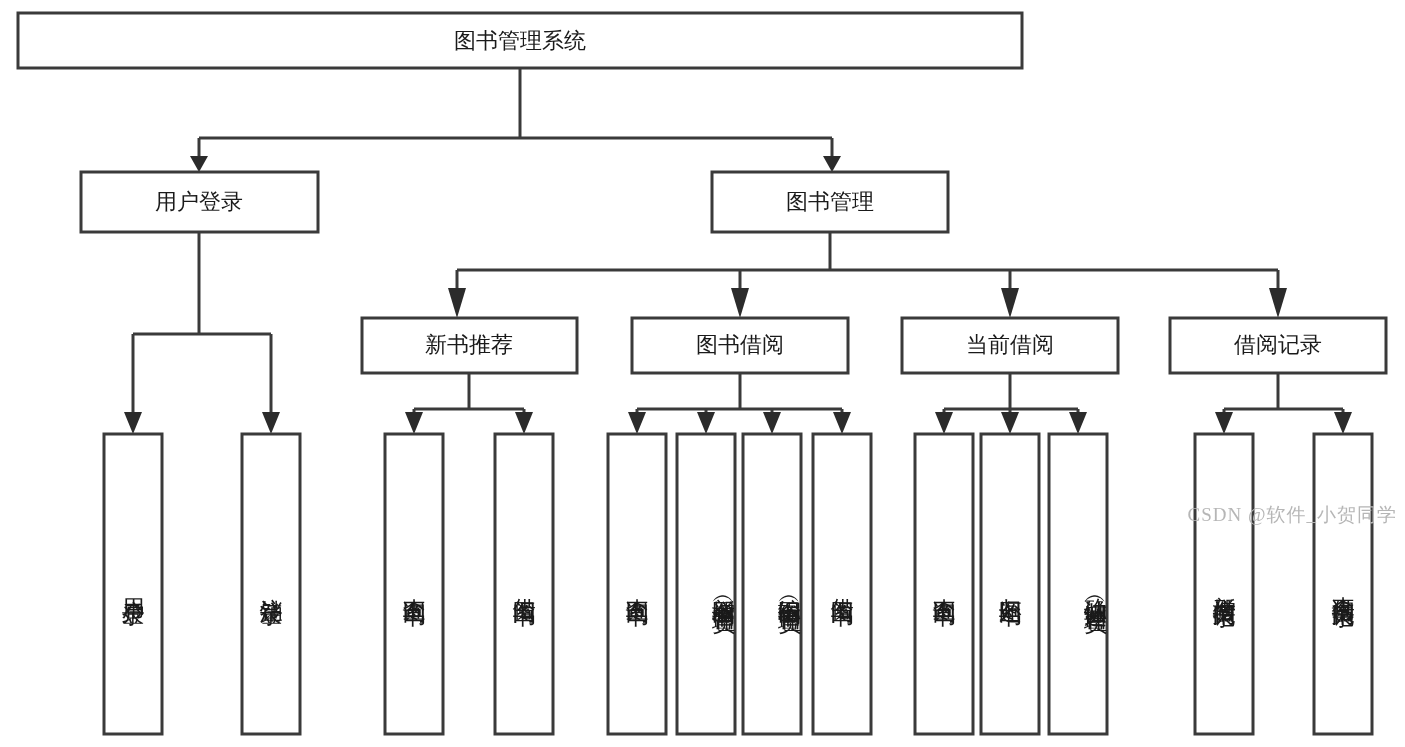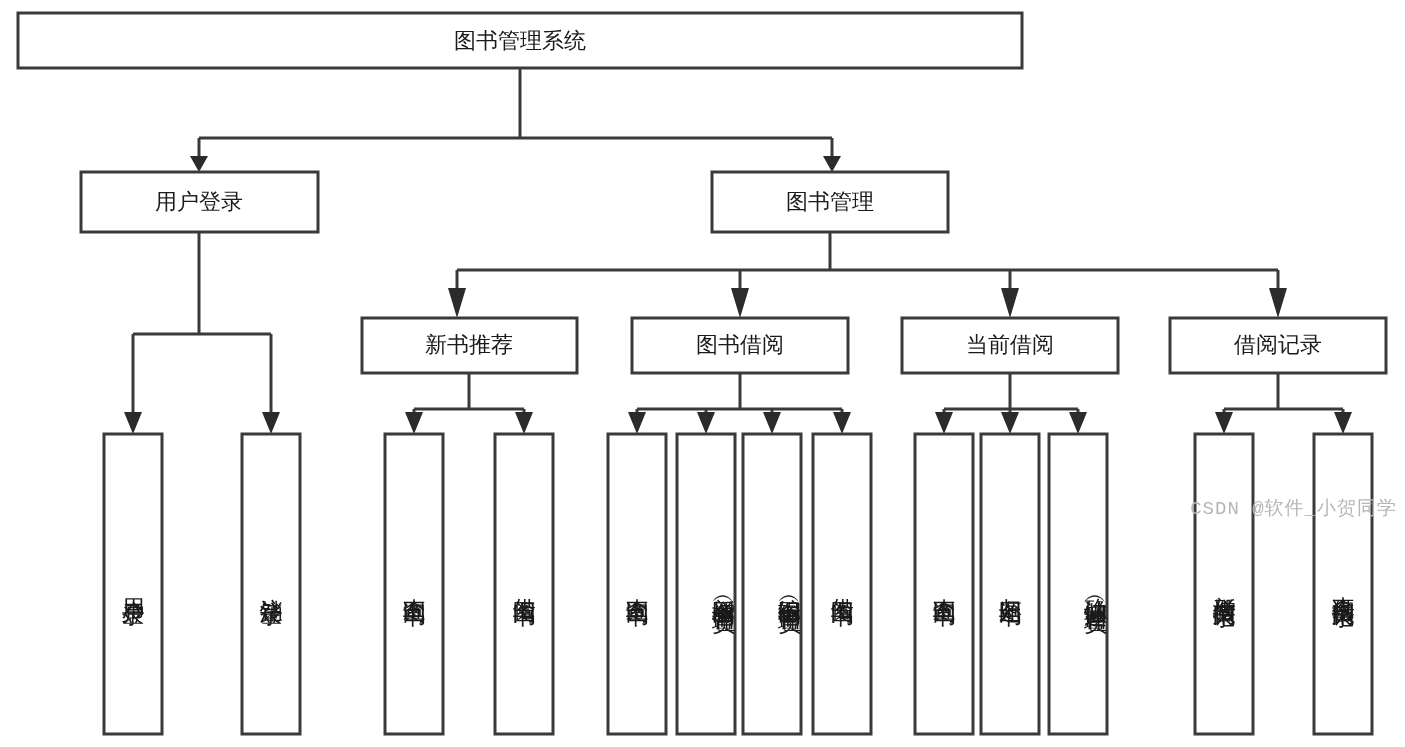--- a/index.html
+++ b/index.html
@@ -24,22 +24,22 @@
     font-family:"Liberation Sans","DejaVu Sans",sans-serif;
     font-size:23px;line-height:1.02;letter-spacing:2px;
     color:#1a1a1a;
     display:flex;align-items:center;justify-content:center;
     text-align:center;
     white-space:nowrap;
     pointer-events:none;
     user-select:none;
   }
   .watermark{
-    position:absolute;right:8px;bottom:11px;
-    font-family:Liberation Mono, monospace;
+    position:absolute;right:8px;bottom:4px;
+    font-family:Liberation Serif, serif;
     font-size:19px;color:#b6b6b6;letter-spacing:1px;white-space:nowrap;
   }
 </style>
 </head>
 <body>
 
 <div id="diagram-root">
 
   <svg class="diagram-canvas" viewBox="0 0 1405 747">
     <defs></defs>

